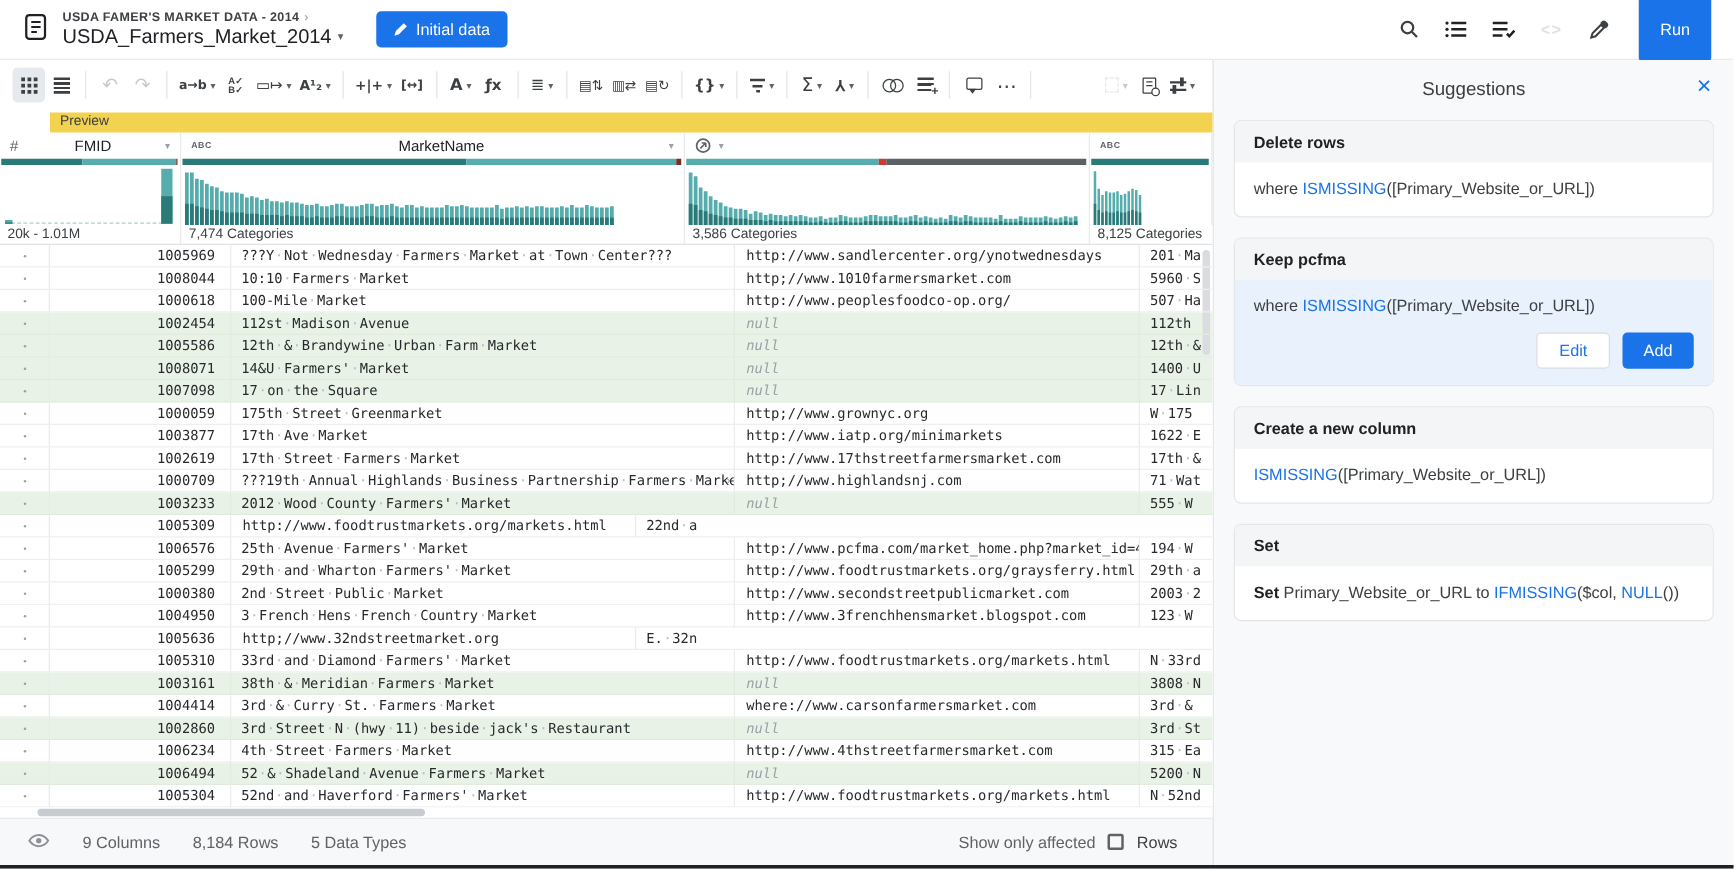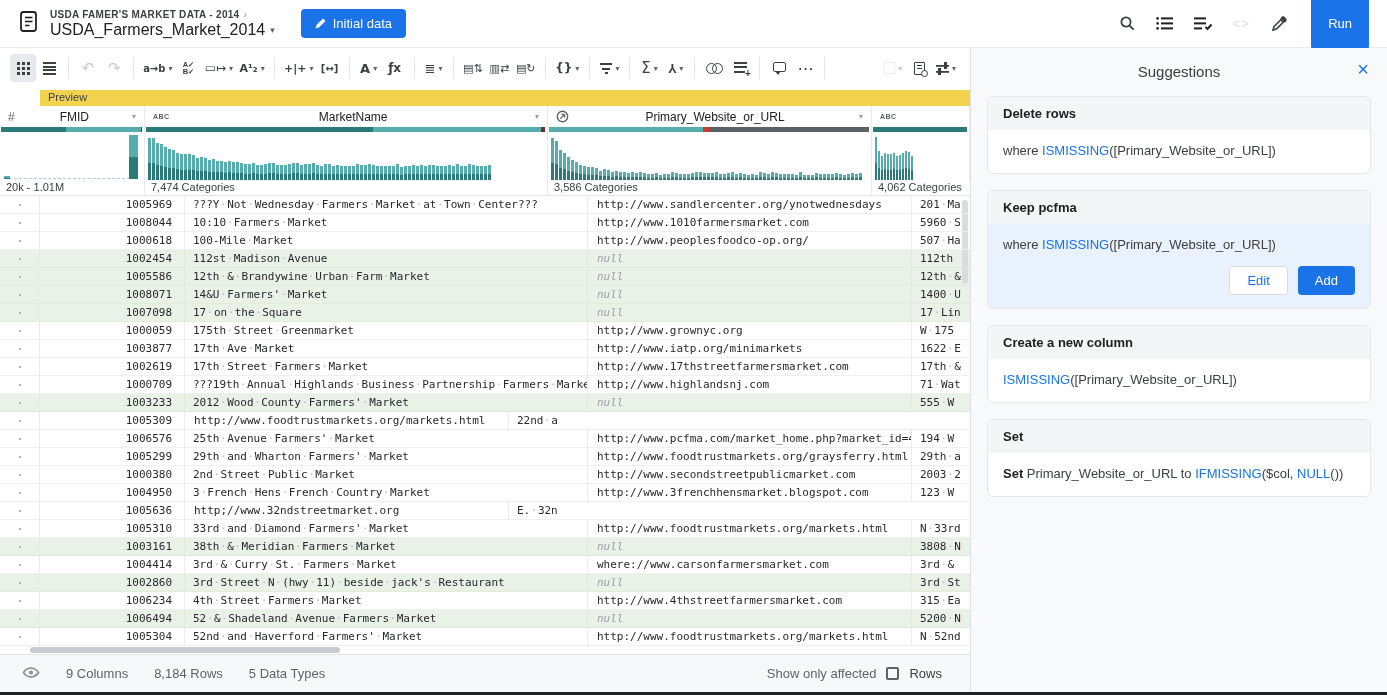--- a/index.html
+++ b/index.html
@@ -331,21 +331,20 @@
               <div class="qseg" style="width: 1%; background: rgb(124, 45, 33);"></div>
             </div>
           </div>
           <div class="hcell" style="width: 324px;">
             <span class="ticon">
               <svg width="13" height="13" viewBox="0 0 13 13">
                 <circle cx="6.5" cy="6.5" r="5.2" fill="none" stroke="#5f6368" stroke-width="1.4"></circle>
                 <path d="M4.3 8.7L8.6 4.4 M8.6 4.4H5.4 M8.6 4.4v3.2" stroke="#5f6368" stroke-width="1.3" fill="none"></path>
               </svg>
             </span>
-            <span class="hname">Primary_Website_or_URL</span>
             <span class="chev">▾</span>
             <div class="qbar">
               <div class="qseg" style="width: 48%; background: rgb(87, 173, 173);"></div>
               <div class="qseg" style="width: 2%; background: rgb(208, 59, 47);"></div>
               <div class="qseg" style="width: 50%; background: rgb(92, 97, 102);"></div>
             </div>
           </div>
           <div class="hcell" style="flex: 1 1 0%;">
             <span class="ticon abc">ABC</span>
             <span class="hname"></span>
@@ -899,21 +898,21 @@
             </div>
             <div class="bar" style="width: 2px; height: 24px; margin-right: 1px; background: rgb(87, 173, 173);">
               <div class="dk" style="height: 10px; background: rgb(43, 122, 122);"></div>
             </div>
           </div>
         </div>
       <div class="metarow" id="metas">
           <div class="mcell" style="width: 145px;">20k - 1.01M</div>
           <div class="mcell" style="width: 403px;">7,474 Categories</div>
           <div class="mcell" style="width: 324px;">3,586 Categories</div>
-          <div class="mcell" style="flex: 1 1 0%; border-right: none;">4,062 Categories</div>
+          <div class="mcell" style="flex: 1 1 0%; border-right: none;">8,125 Categories</div>
         </div>
       <div class="rowsarea" id="rows">
         <div class="vthumb"></div>
       <div class="r">
             <div class="gcell">
               <i></i>
             </div>
             <div class="cell c0">1005969</div>
             <div class="cell c1">???Y<span class="ws">·</span>Not<span class="ws">·</span>Wednesday<span class="ws">·</span>Farmers<span class="ws">·</span>Market<span class="ws">·</span>at<span class="ws">·</span>Town<span class="ws">·</span>Center???</div>
             <div class="cell c2">http://www.sandlercenter.org/ynotwednesdays</div>

